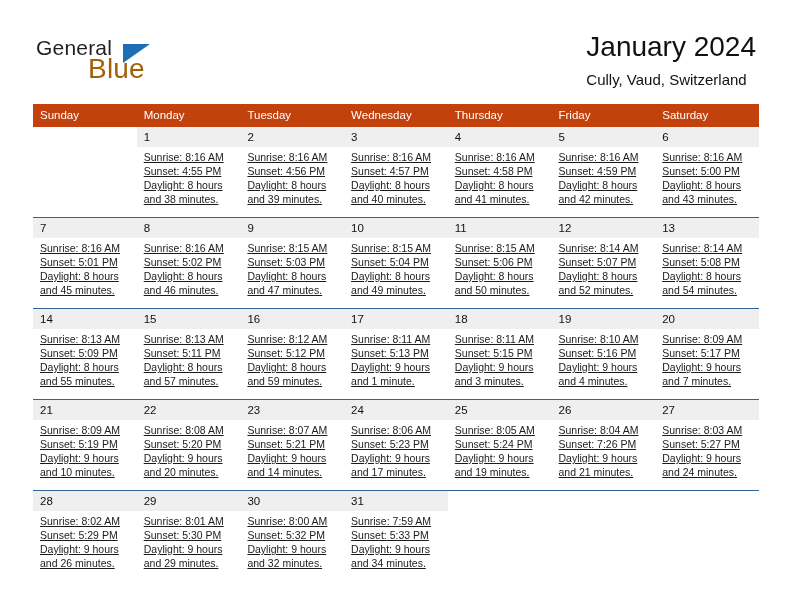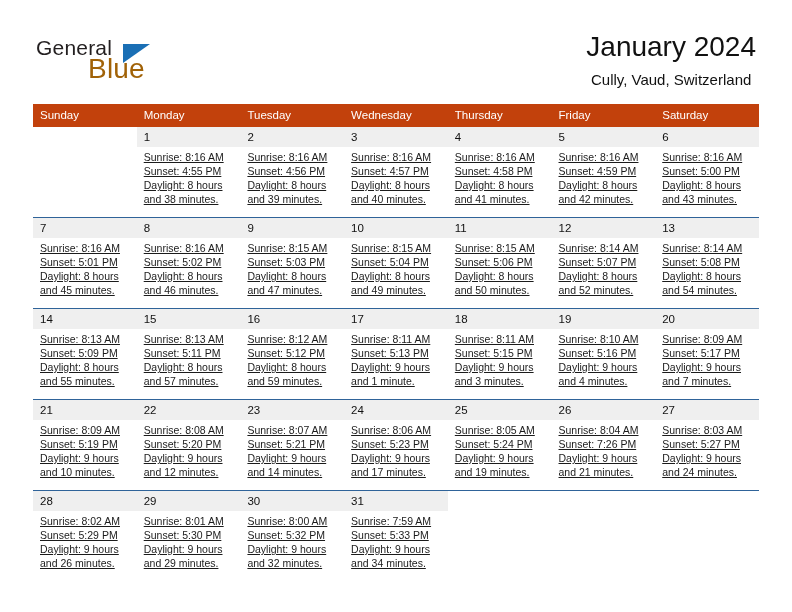--- a/index.html
+++ b/index.html
@@ -64,21 +64,21 @@
     width: 0;
     height: 0;
     border-left: 27px solid #1a6fb5;
     border-bottom: 19px solid transparent;
   }
 
   .title-block {
     position: absolute;
     right: 36px;
     top: 30px;
-    text-align: center;
+    text-align: left;
   }
   .cal-title {
     font-size: 28px;
     font-weight: normal;
     color: #111111;
     line-height: 34px;
     white-space: nowrap;
   }
   .cal-subtitle {
     font-size: 15px;
@@ -434,21 +434,21 @@
               </div>
             </div>
           </td>
           <td>
             <div class="cell-inner">
               <div class="day-num">22</div>
               <div class="day-body">
                 <div>Sunrise: 8:08 AM</div>
                 <div>Sunset: 5:20 PM</div>
                 <div>Daylight: 9 hours</div>
-                <div>and 12 minutes.</div>
+                <div>and 20 minutes.</div>
               </div>
             </div>
           </td>
           <td>
             <div class="cell-inner">
               <div class="day-num">23</div>
               <div class="day-body">
                 <div>Sunrise: 8:07 AM</div>
                 <div>Sunset: 5:21 PM</div>
                 <div>Daylight: 9 hours</div>

